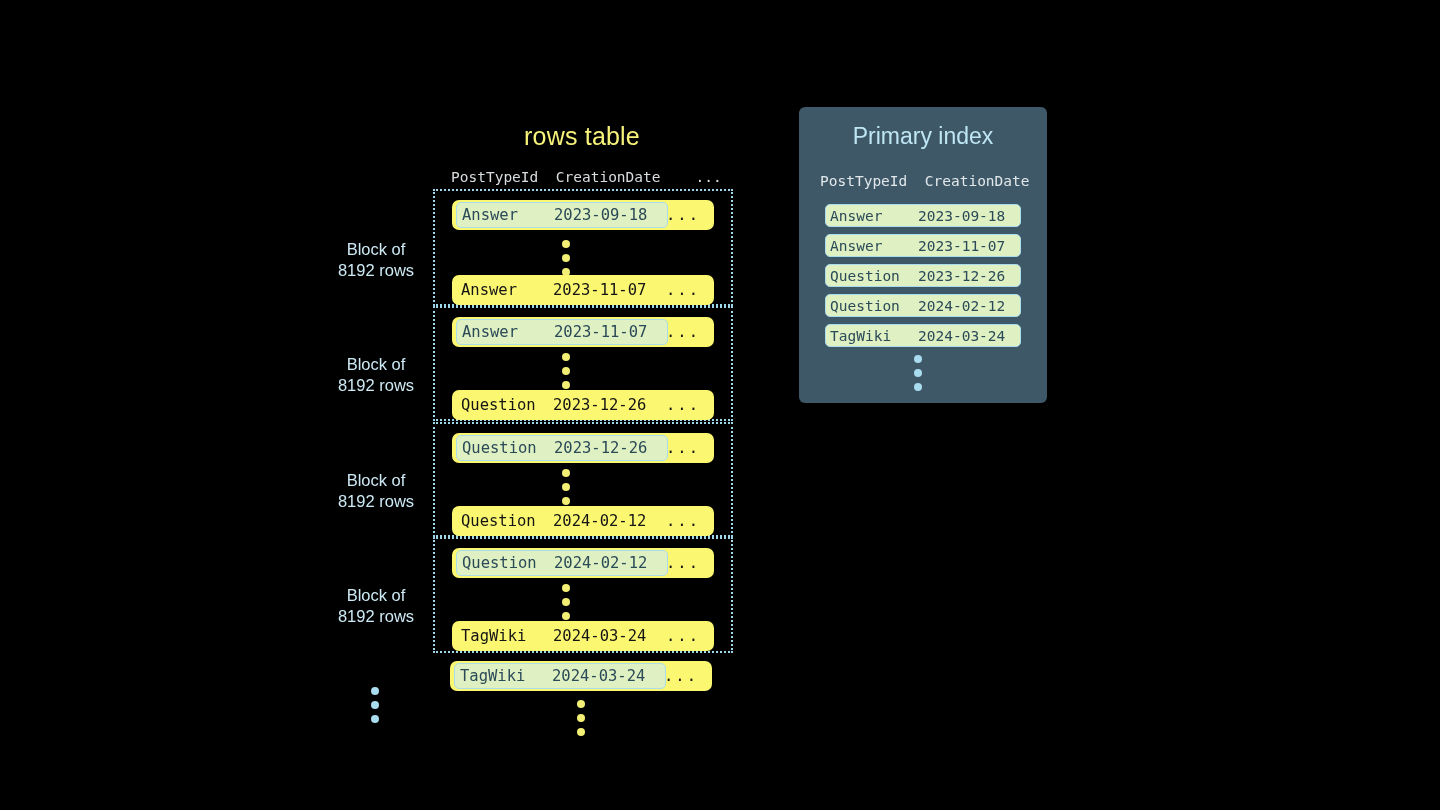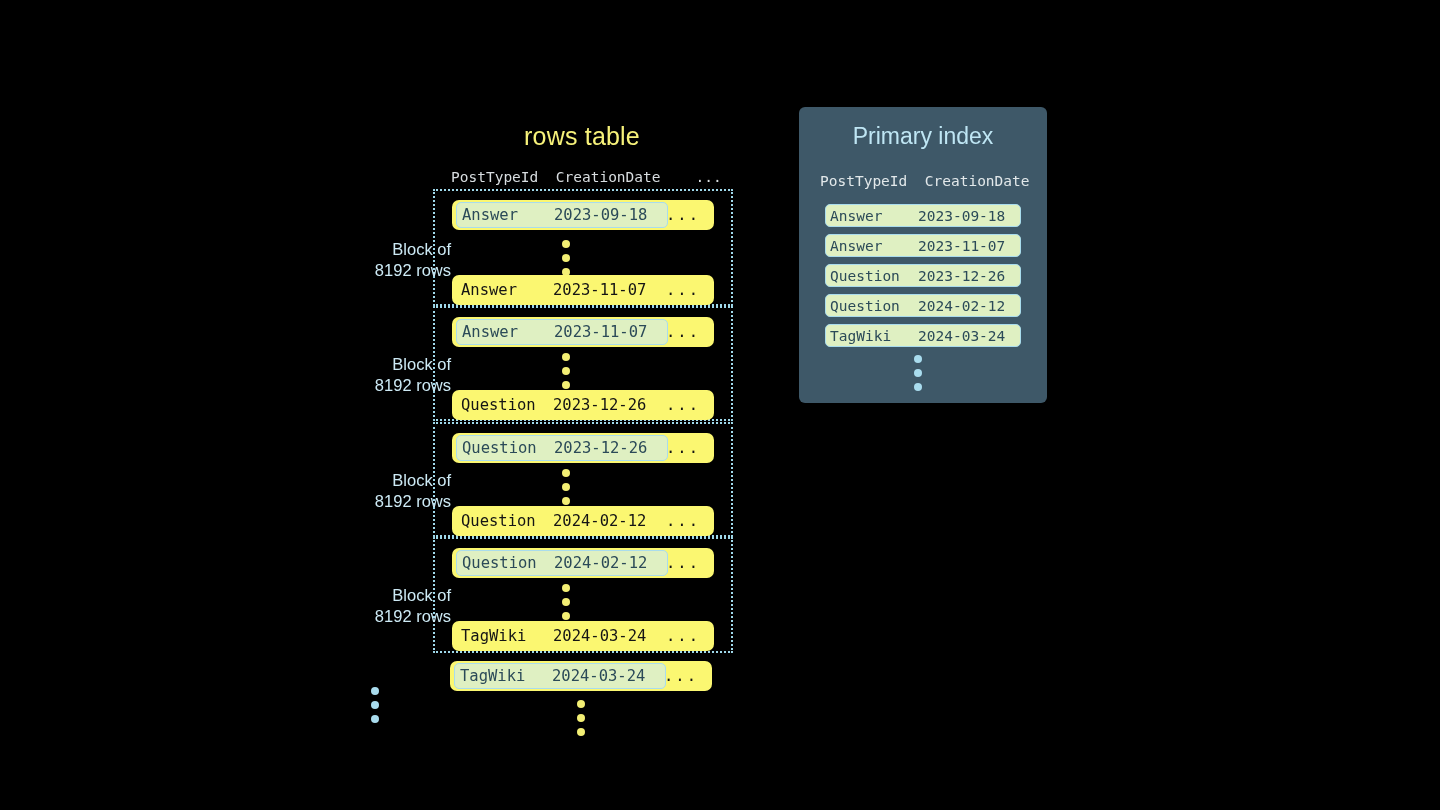--- a/index.html
+++ b/index.html
@@ -108,21 +108,21 @@
     border-radius: 50%;
     background: #f3ef74;
     display: block;
   }
   .vdots.blue span { background: #a9dcee; }
 
   
   .block-label {
     position: absolute;
     width: 150px;
-    text-align: right;
+    text-align: center;
     color: #cdeaf5;
     font-size: 16.5px;
     line-height: 21px;
     font-family: "Liberation Sans", sans-serif;
     white-space: pre-line;
   }
 
   
   #index-panel {
     position: absolute;

